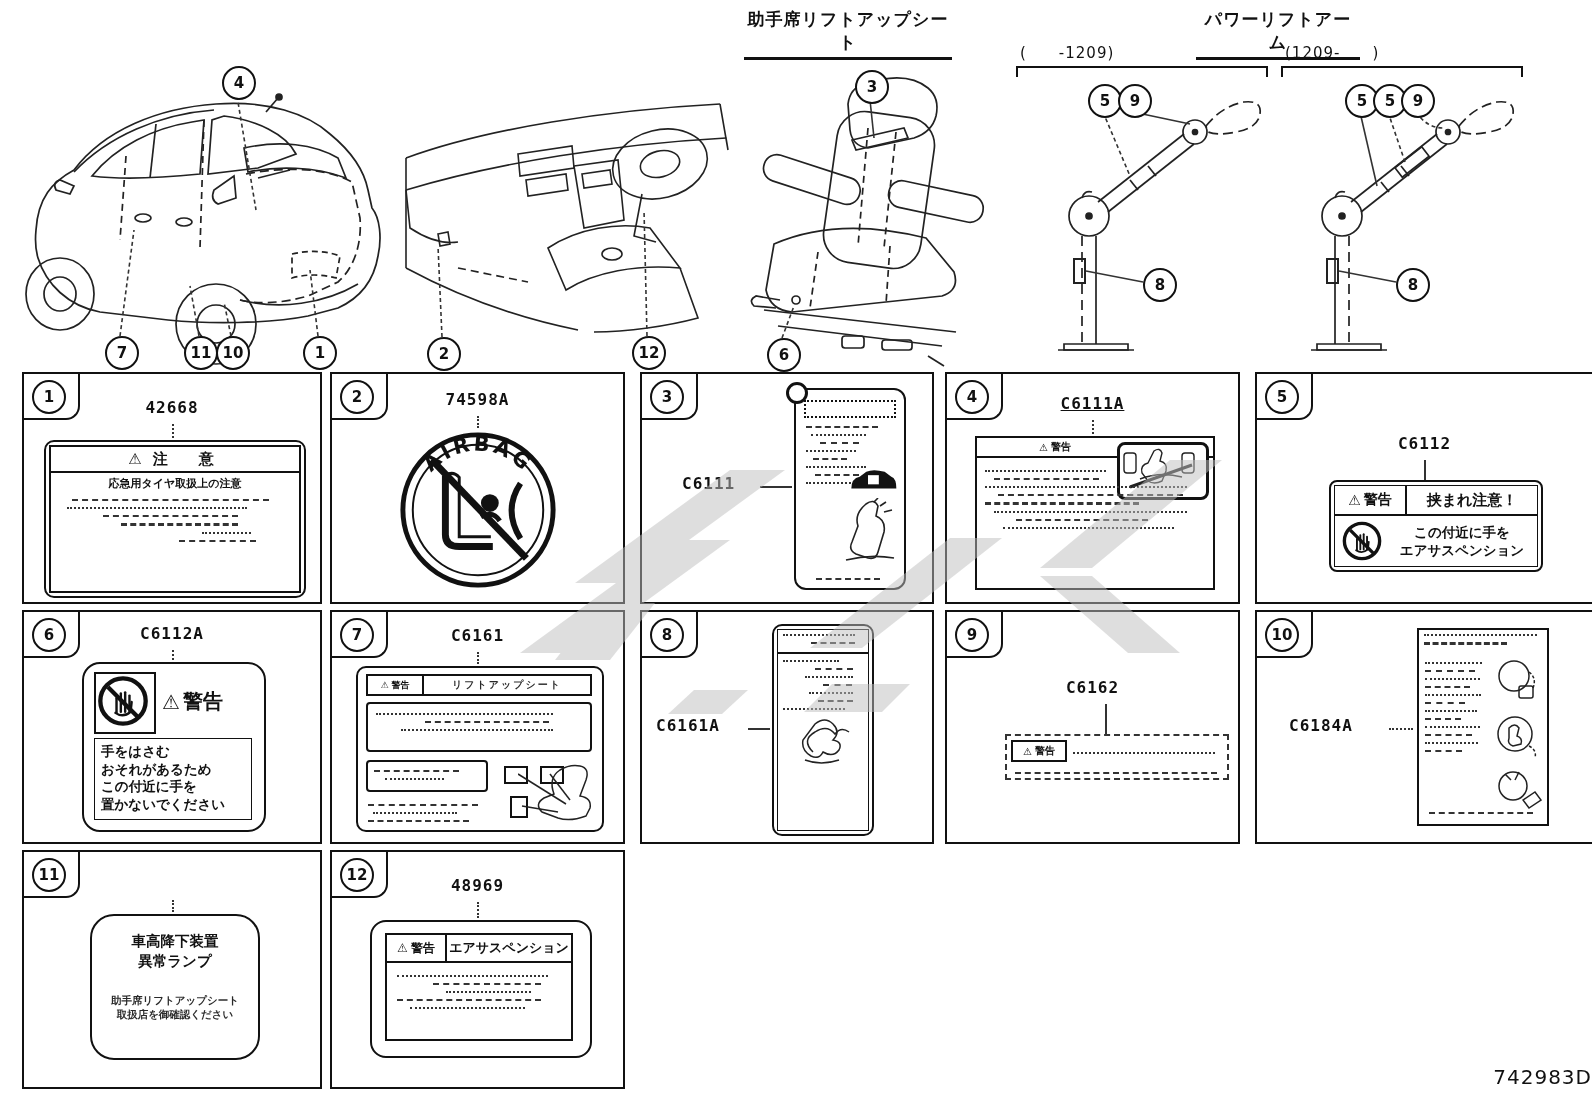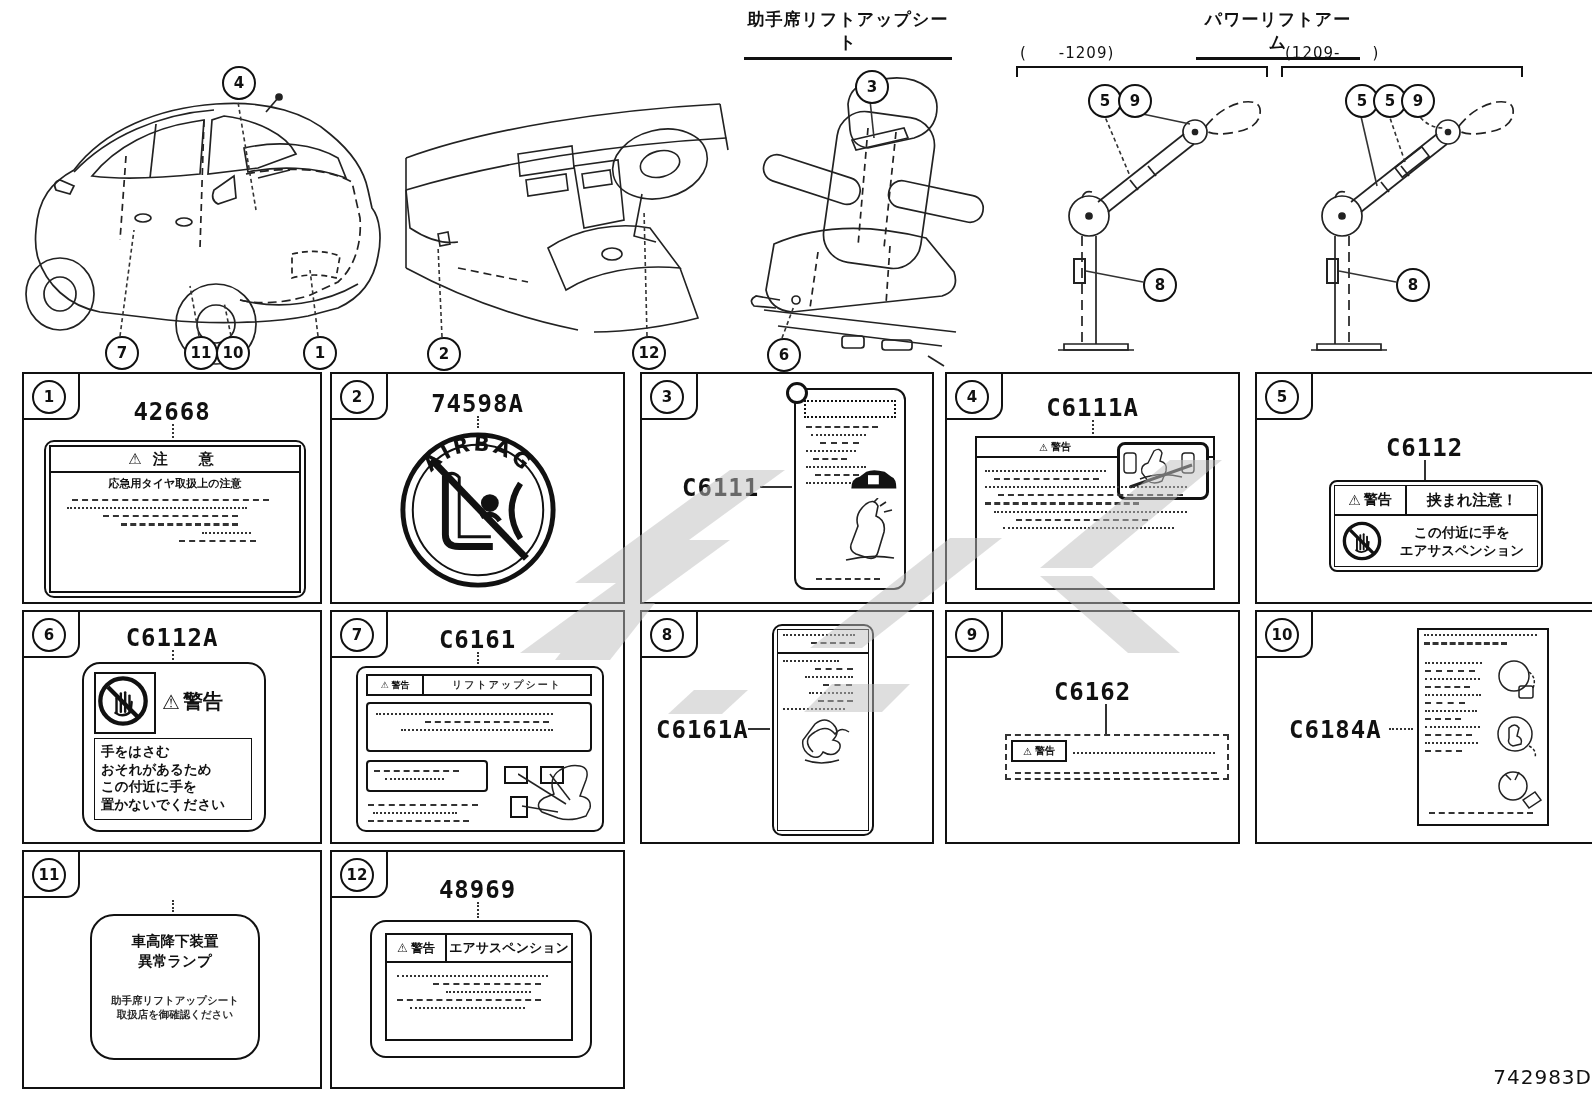--- a/index.html
+++ b/index.html
@@ -11,21 +11,21 @@
              border-bottom:3px solid #111;padding-bottom:3px;}
   
   .co{position:absolute;width:30px;height:30px;border:2px solid #111;border-radius:50%;background:#fff;
       display:flex;align-items:center;justify-content:center;font-size:15px;font-weight:bold;z-index:6;}
   
   .cell{position:absolute;border:2px solid #111;background:transparent;z-index:2;}
   .tab{position:absolute;top:0;left:0;width:54px;height:44px;border-right:2px solid #111;border-bottom:2px solid #111;
        border-bottom-right-radius:14px;background:#fff;}
   .tab .co{position:absolute;left:8px;top:6px;}
   
-  .pn{position:absolute;font-family:"DejaVu Sans Mono",monospace;font-weight:bold;font-size:24px;letter-spacing:1px;white-space:nowrap;}
+  .pn{position:absolute;font-family:"DejaVu Sans Mono",monospace;font-weight:bold;font-size:16px;letter-spacing:1px;white-space:nowrap;}
   .pn-c{left:0;right:0;text-align:center;}
   
   .lv{position:absolute;width:0;border-left:2px dotted #333;}
   .lh{position:absolute;height:0;border-top:2px dotted #333;}
   .lvs{border-left-style:solid;border-left-width:2px;}
   
   .sb{position:relative;height:0;border-top:2px dashed #333;margin:6px 0;}
   .sbd{border-top-style:dotted;}
   .sbt{border-top-width:3px;}
   
@@ -309,21 +309,21 @@
         </g>
       </svg>
       <div class="sb" style="position:absolute;left:20px;top:182px;width:64px;"></div>
     </div>
   </div>
 
   <div class="cell" style="left:945px;top:372px;width:291px;height:228px;">
     <div class="tab">
       <div class="co">4</div>
     </div>
-    <div class="pn pn-c" style="top:20px;">C6111A</div>
+    <div class="pn pn-c" style="top:20px;text-decoration:underline;">C6111A</div>
     <div class="lv" style="left:145px;top:46px;height:14px;"></div>
     <div class="bx" style="left:28px;top:62px;width:236px;height:150px;">
       <div class="warnrow" style="height:18px;border-bottom:2px solid #111;font-size:10px;justify-content:flex-start;padding-left:62px;">
         <span class="wicon">⚠</span>
         <span>警告</span>
       </div>
       <div class="abs" style="right:4px;top:4px;width:86px;height:52px;border:3px solid #111;border-radius:8px;background:#fff;">
         <svg width="80" height="46" viewBox="0 0 80 46">
           <g stroke="#222" fill="none" stroke-width="1.4">
             <rect x="4" y="8" width="12" height="20" rx="3"></rect>

